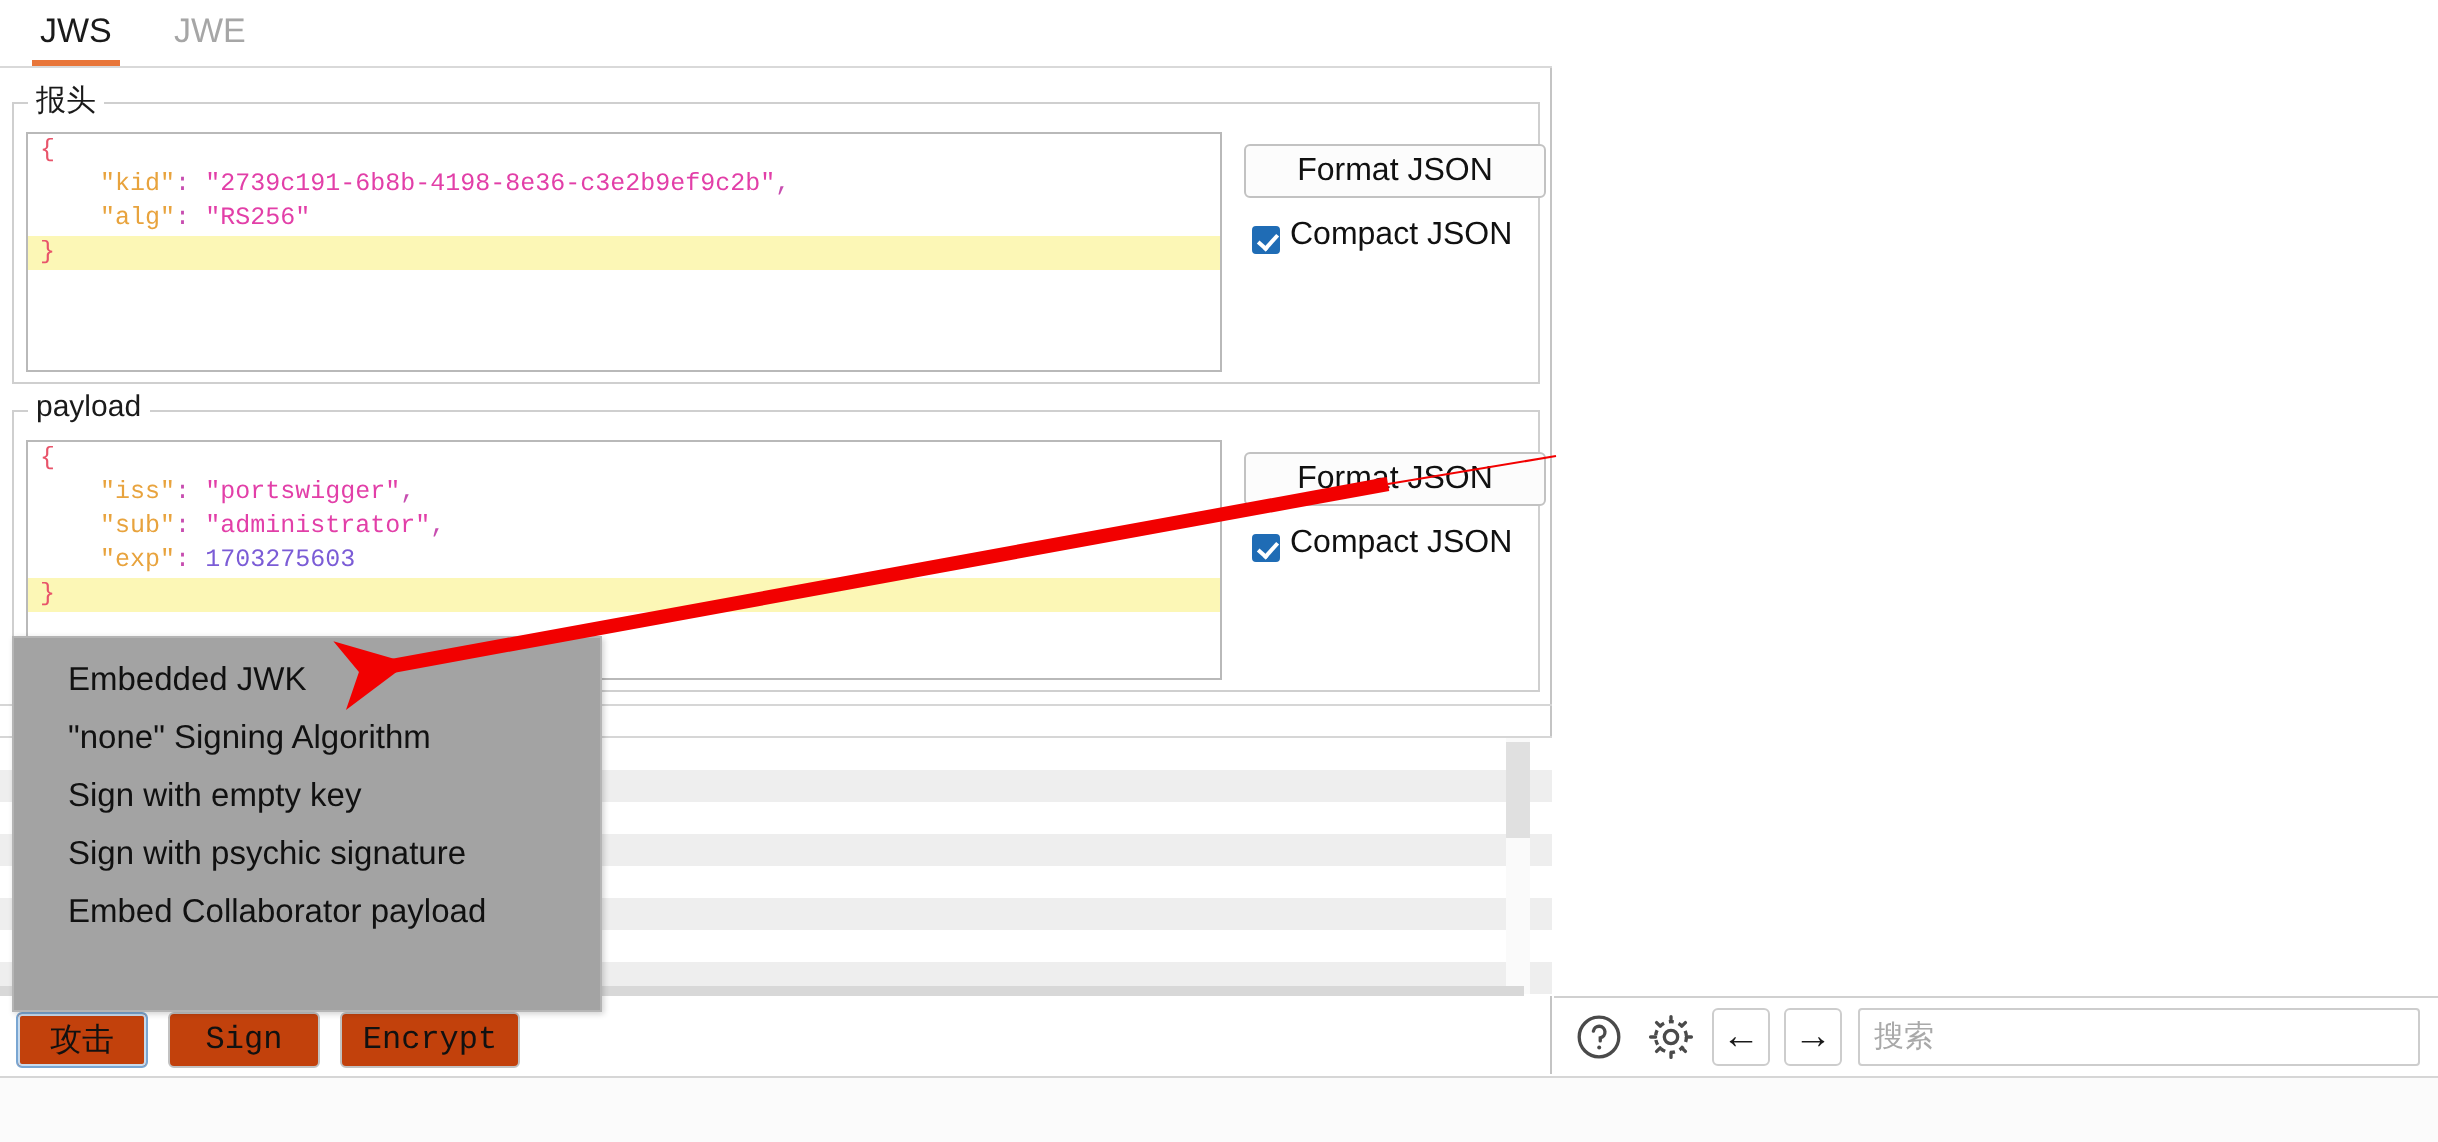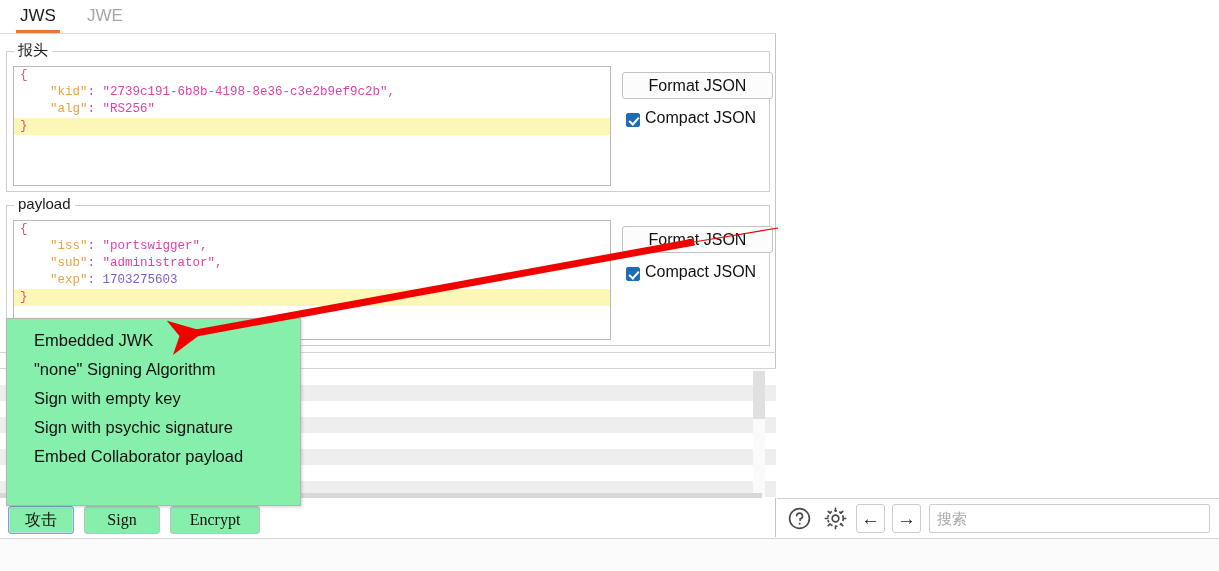--- a/index.html
+++ b/index.html
@@ -189,27 +189,27 @@
   #hex-hscroll {
     position: absolute;
     left: 0; top: 493px;
     width: 762px; height: 5px;
     background: #d8d8d8;
   }
 
   
   .actionbtn {
     position: absolute;
-    background: #86efac;
+    background: #c2410c;
     border: 1px solid #c2c2c2;
     border-radius: 3px;
     font-size: 16px;
     color: #111111;
     cursor: default;
-    font-family: Liberation Serif, serif;
+    font-family: Liberation Mono, monospace;
   }
   #btn-attack  { left: 8px;   top: 506px; width: 66px;  height: 28px; border-color: #7aa6d2; box-shadow: 0 0 0 1px #c8dcef inset; }
   #btn-sign    { left = 0; left: 84px;  top: 506px; width: 76px;  height: 28px; }
   #btn-encrypt { left: 170px; top: 506px; width: 90px;  height: 28px; }
 
   
   #statusbar {
     position: absolute;
     left: 0; top: 538px;
     width: 1219px; height: 33px;
@@ -274,21 +274,21 @@
     padding: 0 7px;
     outline: none;
   }
   #search-input::placeholder { color: #a9a9a9; }
 
   
   #context-menu {
     position: absolute;
     left: 6px; top: 318px;
     width: 295px; height: 188px;
-    background: #86efac;
+    background: #a3a3a3;
     border: 1px solid #b5b5b5;
     box-shadow: 1px 1px 3px rgba(0,0,0,0.18);
     padding: 7px 0 6px 0;
     z-index: 40;
   }
   .menu-item {
     height: 29px;
     line-height: 29px;
     padding-left: 27px;
     font-size: 16.5px;

